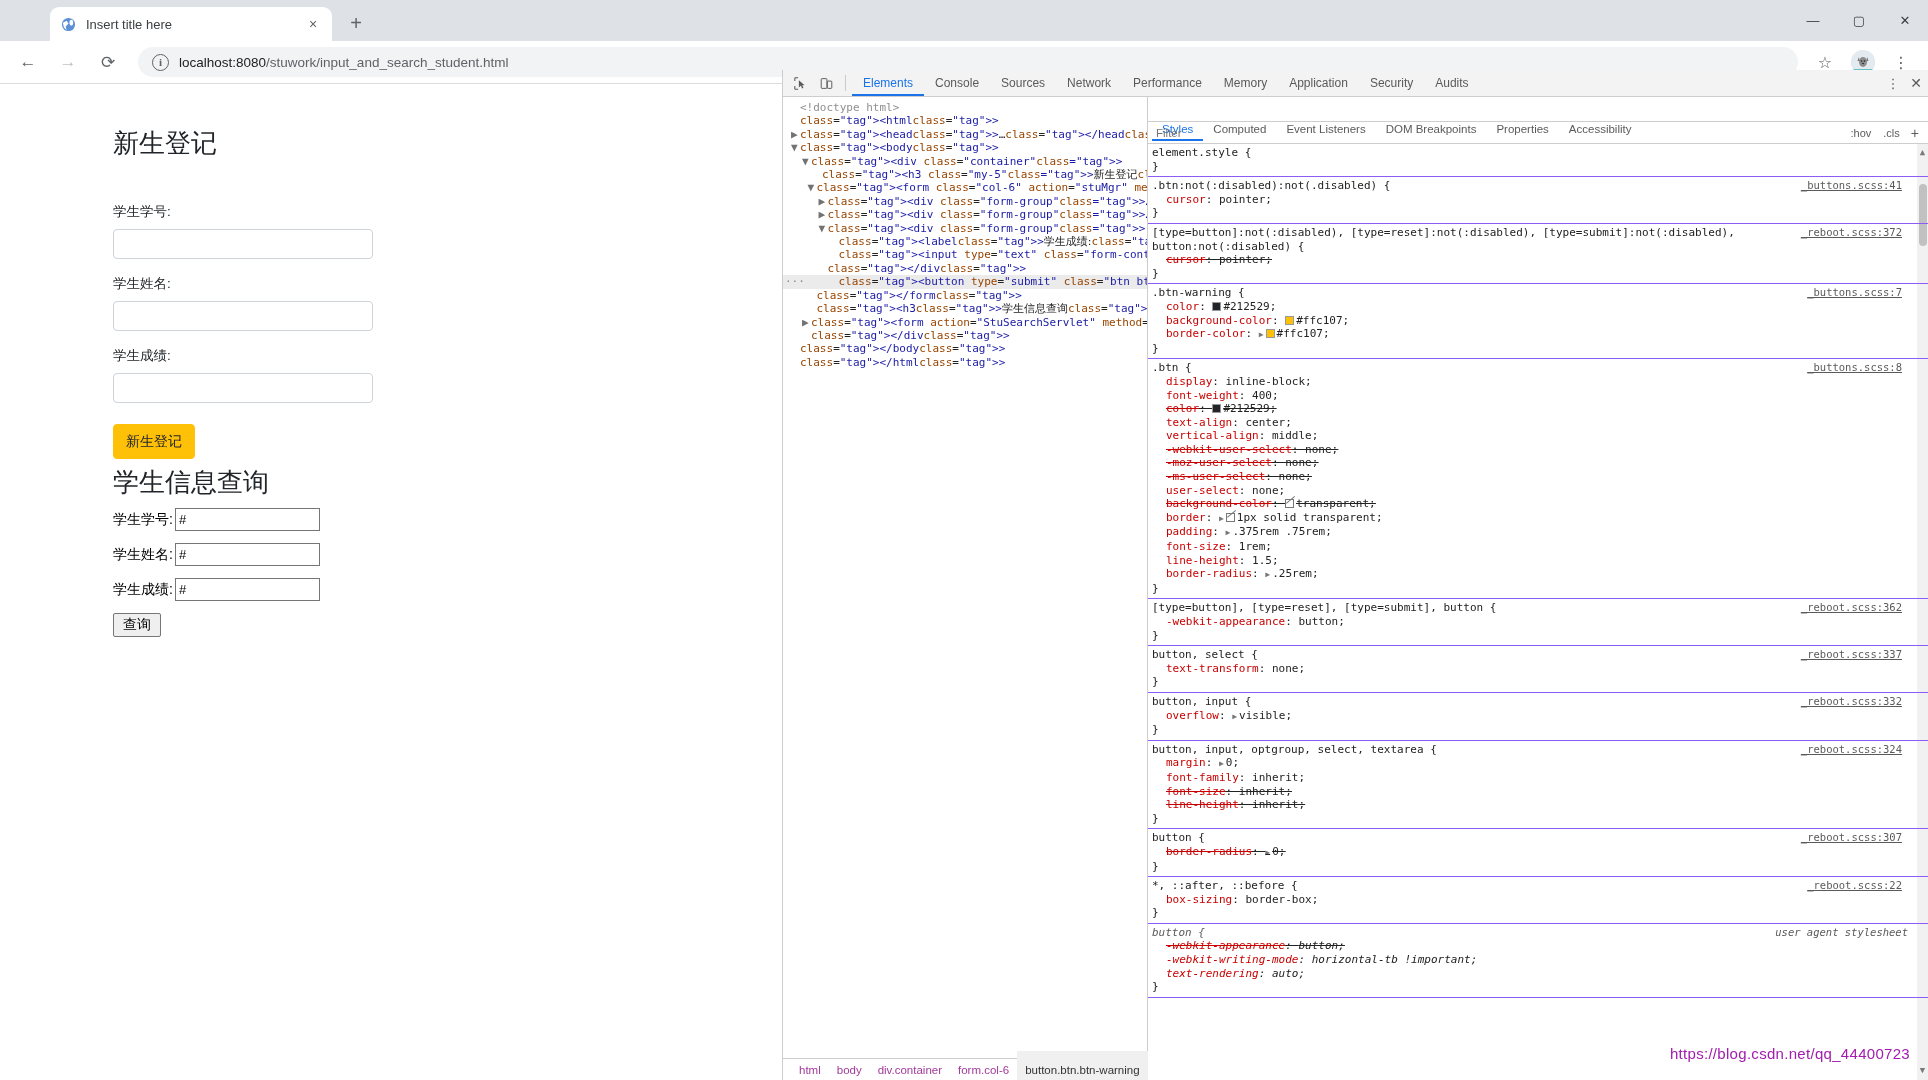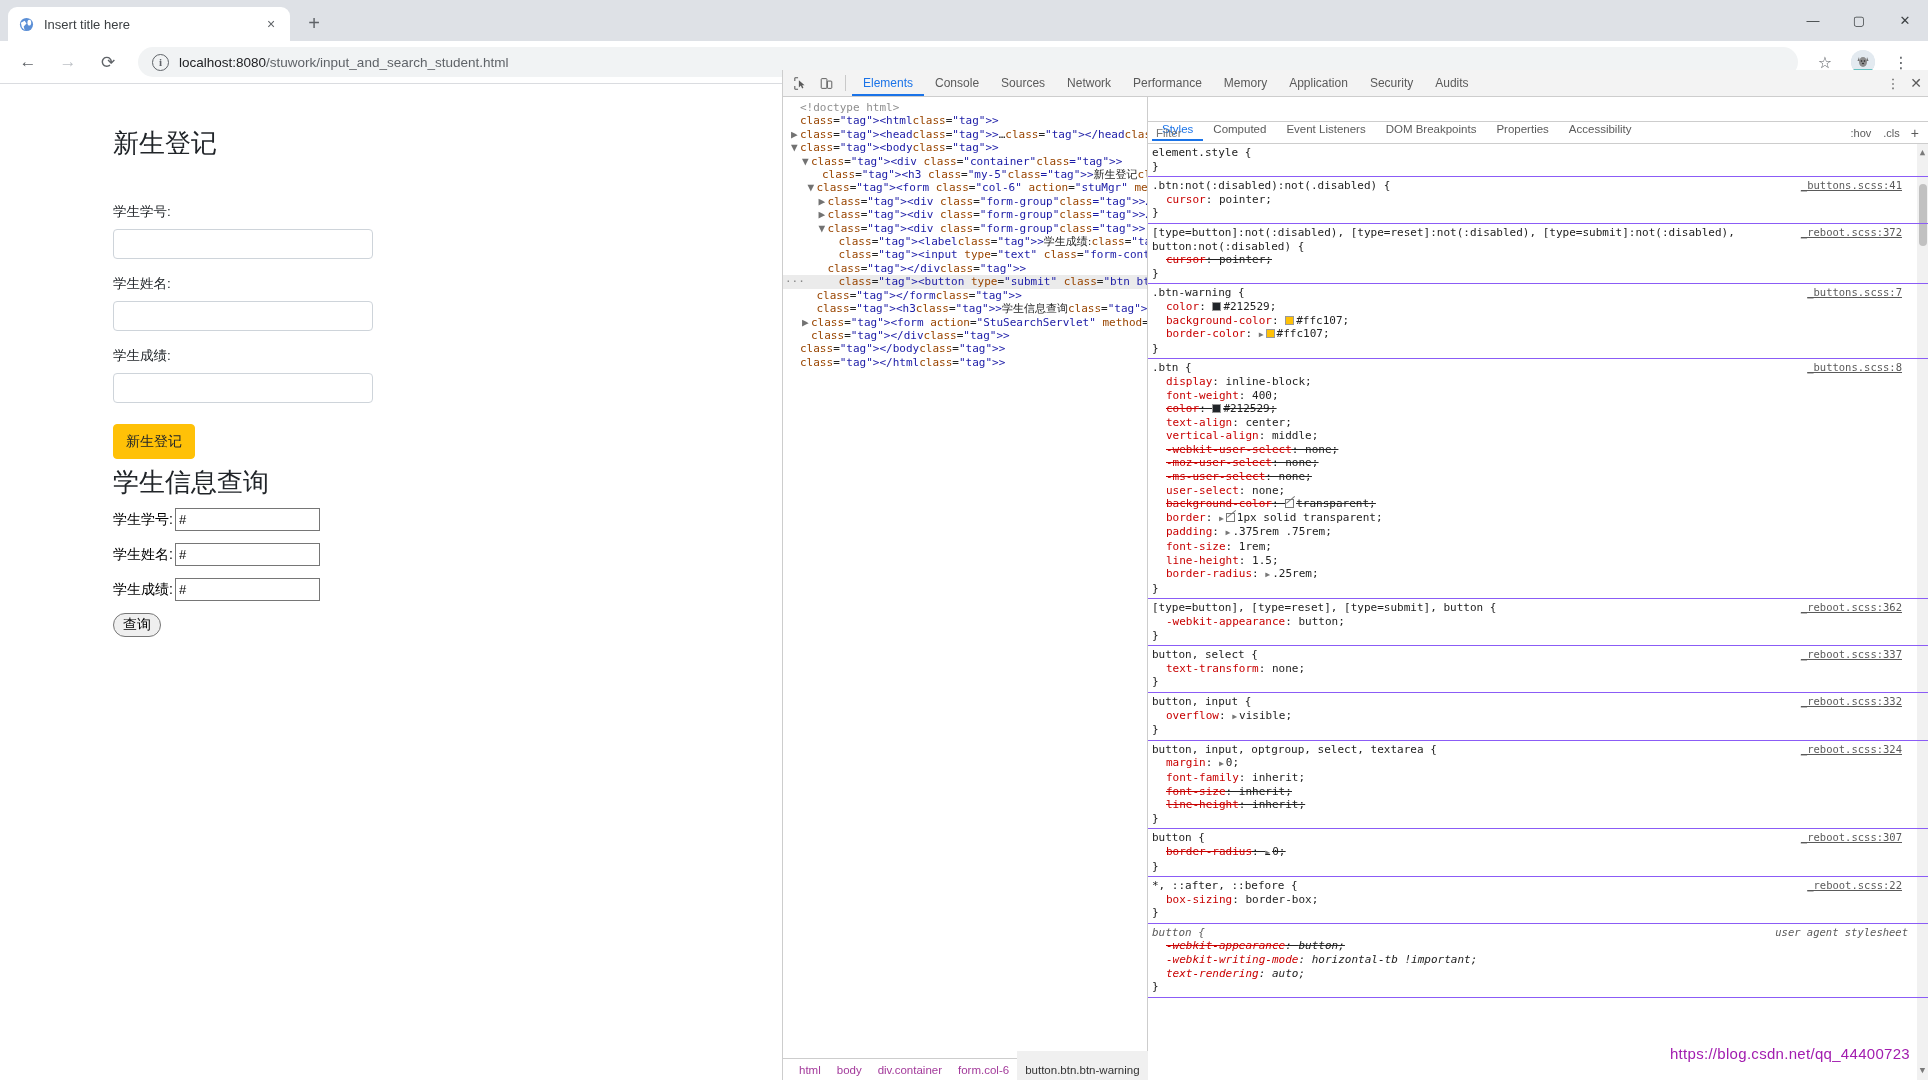--- a/index.html
+++ b/index.html
@@ -13,21 +13,21 @@
   .app { position: relative; width: 1928px; height: 1080px; background:#fff; }
 
   
   .tabstrip {
     height: 41px; background:#dee1e6; display:flex; align-items:flex-end;
     padding-left: 8px; position:relative;
   }
   .tab {
     height: 34px; width: 282px; background:#fff;
     border-radius: 9px 9px 0 0; display:flex; align-items:center;
-    padding: 0 10px; position:relative; box-shadow: 0 0 0 0 #fff;
+    padding: 0 10px; position:relative; box-shadow: 0 0 0 0 #fff; margin-left: 42px;
   }
   .tab-favicon {
     width:17px; height:17px; margin-right:9px; flex:0 0 auto;
     display:flex;align-items:center;justify-content:center;
   }
   .tab-title {
     font-size: 13px; color:#3c4043; flex:1 1 auto; white-space:nowrap;
     overflow:hidden; text-overflow:ellipsis;
   }
   .tab-close {
@@ -112,21 +112,21 @@
   .search-form { padding-left: 0; }
   .srow { display:flex; align-items:center; margin-bottom: 12px; }
   .srow label { font-size:14px; color:#000; margin-right:2px; white-space:nowrap; }
   .sinput {
     width: 145px; height: 23px; border:1px solid #767676; border-radius:0;
     padding: 1px 3px; font-size:13px; color:#000; background:#fff; outline:none;
     font-family:"Liberation Sans", sans-serif;
   }
   .sbtn {
     border:1px solid #767676; background:#efefef; color:#000;
-    font-size:14px; padding: 2px 9px; border-radius:12px; cursor:pointer;
+    font-size:14px; padding: 2px 9px; border-radius:2px; cursor:pointer;
     font-family:inherit;
   }
 
   
   .devtools {
     position:absolute; left:782px; top:70px; width:1146px; height:1010px;
     background:#fff; border-left:1px solid #cdcdcd;
     font-family:"DejaVu Sans Mono", "Liberation Mono", monospace;
     display:flex; flex-direction:column;
   }

